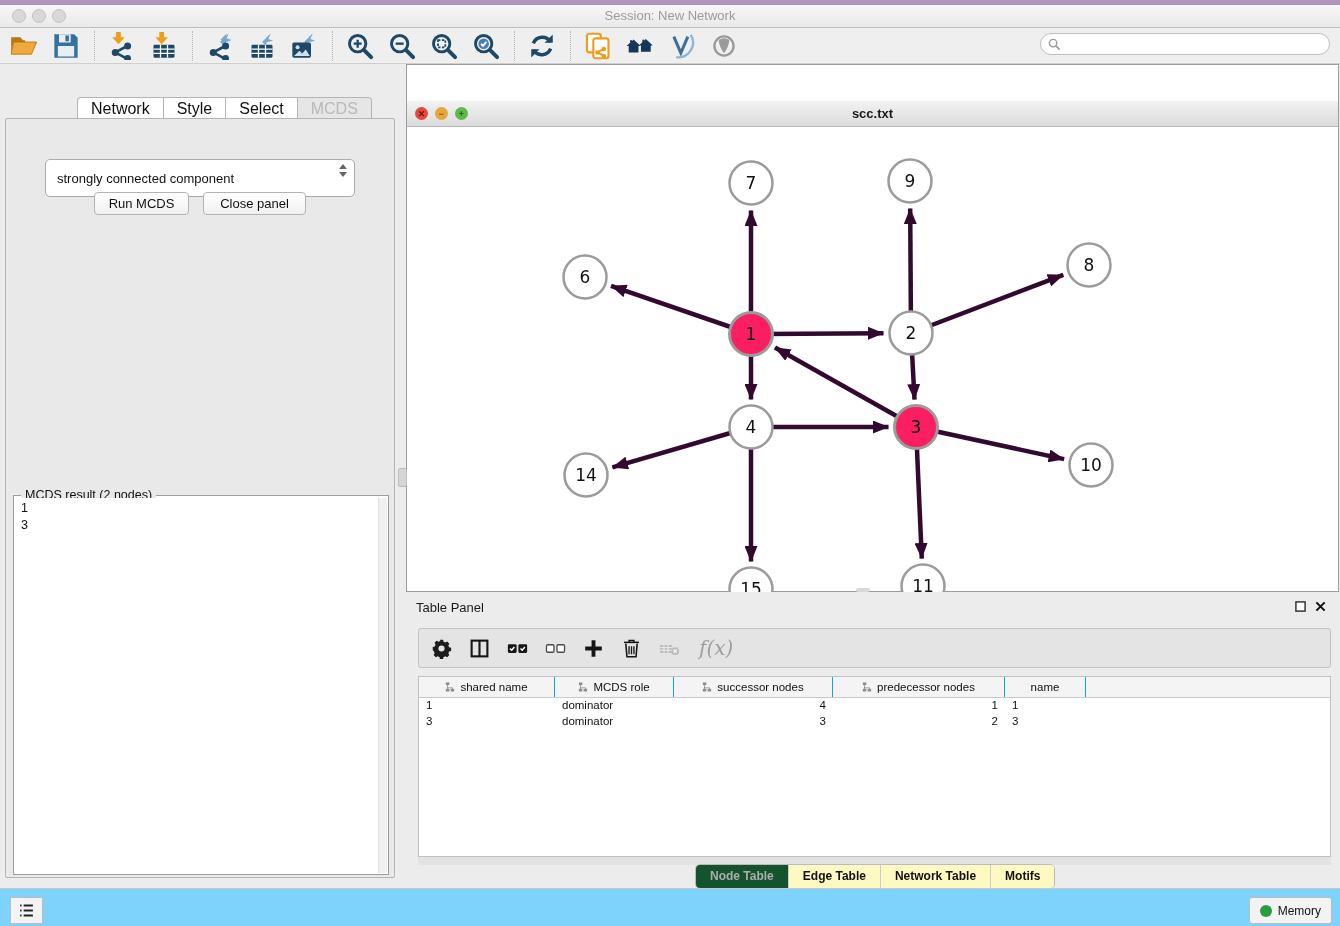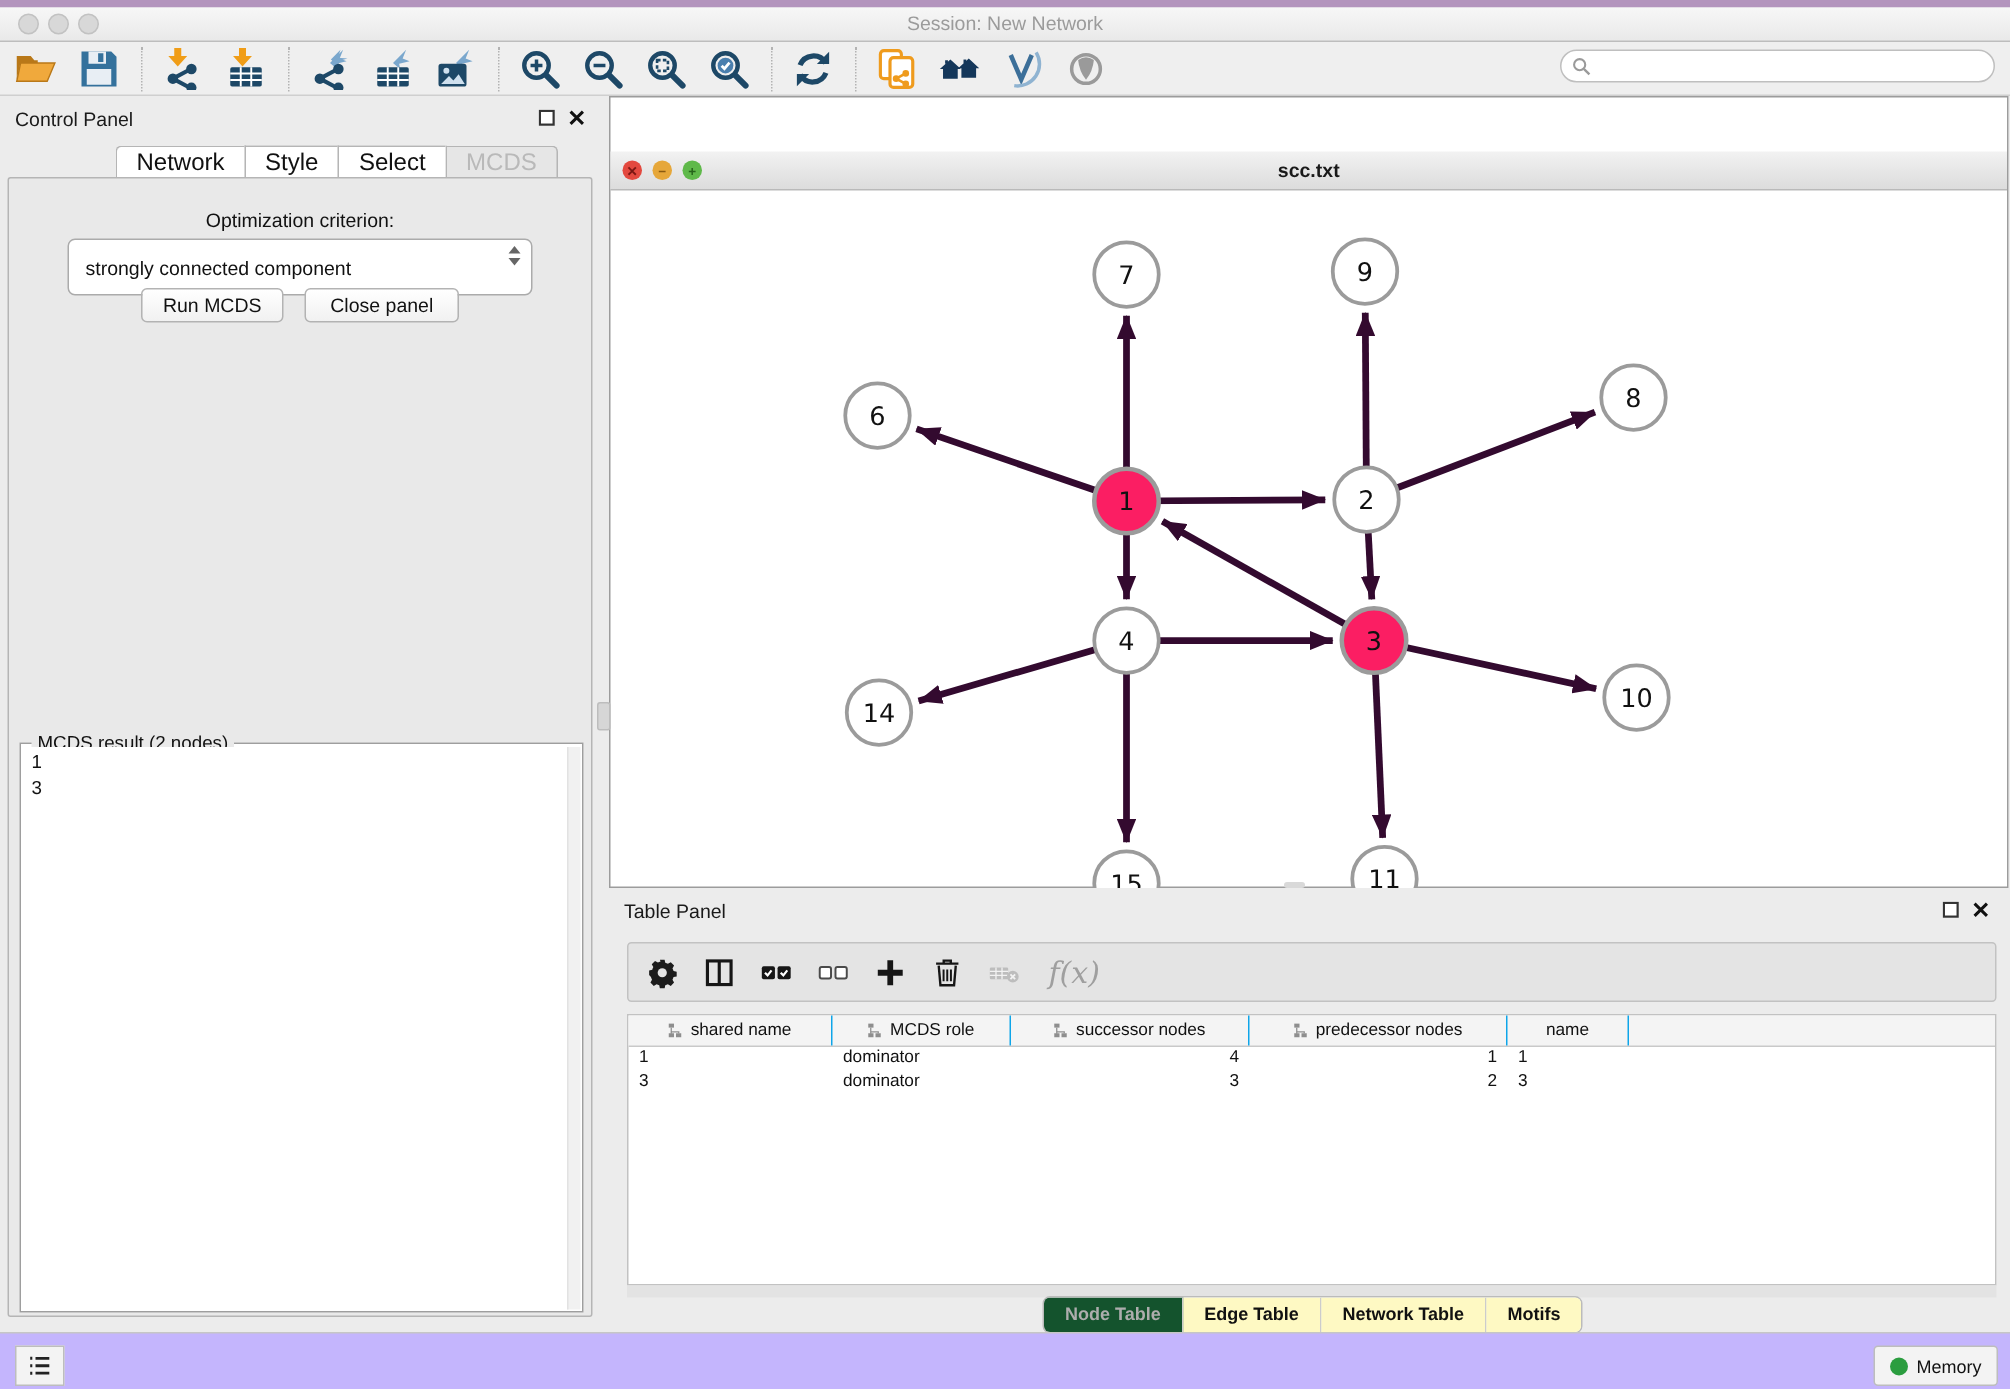--- a/index.html
+++ b/index.html
@@ -74,21 +74,21 @@
   .td{box-sizing:border-box;padding:1px 7px 0 7px;}
   .al{text-align:left;} .ar{text-align:right;}
   #tp-strip{position:absolute;left:12px;top:265px;width:913px;height:8px;background:#e3e3e3;}
   #tp-tabs{position:absolute;left:289px;top:272px;height:23px;display:flex;border:1px solid #bbb;
     border-radius:5px;overflow:hidden;background:#fff;}
   .tp-tab{font-size:12px;font-weight:bold;color:#111;background:#fef9c3;line-height:23px;padding:0 14px;border-right:1px solid #ccc;}
   .tp-tab:last-child{border-right:none;}
   .tp-tab.sel{background:#14532d;color:#adadad;}
 
   
-  #status-bar{left:0;top:888px;width:1340px;height:38px;background:#c4b5fd;border-top:1px solid #c6c6c6;box-sizing:border-box;}
+  #status-bar{left:0;top:888px;width:1340px;height:38px;background:#7dd3fc;border-top:1px solid #c6c6c6;box-sizing:border-box;}
   #task-btn{position:absolute;left:10px;top:8px;width:31px;height:25px;background:#f3f3f3;
     border:1px solid #bdbdbd;display:flex;align-items:center;justify-content:center;}
   #memory-btn{position:absolute;right:8px;top:8px;height:25px;background:#f3f3f3;border:1px solid #bdbdbd;
     border-radius:3px;display:flex;align-items:center;gap:6px;padding:0 10px;font-size:12px;color:#111;}
   #memory-dot{width:12px;height:12px;border-radius:50%;background:#2b9d3f;}
 </style>
 </head>
 <body>
 
 <div id="top-strip" class="abs"></div>
@@ -209,39 +209,27 @@
 </div>
 <div id="search-wrap" class="abs">
   <svg width="13" height="13" viewBox="0 0 14 14">
     <circle cx="5.5" cy="5.5" r="4" fill="none" stroke="#9a9a9a" stroke-width="1.5"></circle>
     <path d="M8.5 8.5 12.5 12.5" stroke="#9a9a9a" stroke-width="1.7"></path>
   </svg>
   <input style="border: none; outline: none; flex: 1 1 0%; height: 18px; font-size: 12px; background: transparent; margin-left: 5px;" value="">
 </div>
 
 <div id="control-panel" class="abs">
-  <div class="panel-header">
-    <span class="panel-title">Control Panel</span>
-    <span class="win-btns">
-      <svg width="11" height="11" viewBox="0 0 12 12">
-        <rect x="1" y="1" width="10" height="10" fill="#fff" stroke="#333" stroke-width="1.6"></rect>
-      </svg>
-      <svg width="11" height="11" viewBox="0 0 12 12">
-        <path d="M1.5 1.5 10.5 10.5M10.5 1.5 1.5 10.5" stroke="#111" stroke-width="2.2"></path>
-      </svg>
-    </span>
-  </div>
   <div id="cp-tabs">
     <span class="cp-tab">Network</span>
     <span class="cp-tab">Style</span>
     <span class="cp-tab">Select</span>
     <span class="cp-tab sel">MCDS</span>
   </div>
   <div id="cp-content">
-    <div id="opt-label" class="abs">Optimization criterion:</div>
     <div id="criterion-select" class="abs">
       <span>strongly connected component</span>
       <span class="stepper">
           <span class="up"></span>
           <span class="dn"></span>
         </span>
     </div>
     <div class="cp-btn abs" style="left:88px;width:95px;">Run MCDS</div>
     <div class="cp-btn abs" style="left:197px;width:103px;">Close panel</div>
     <div id="mcds-group" class="abs">

